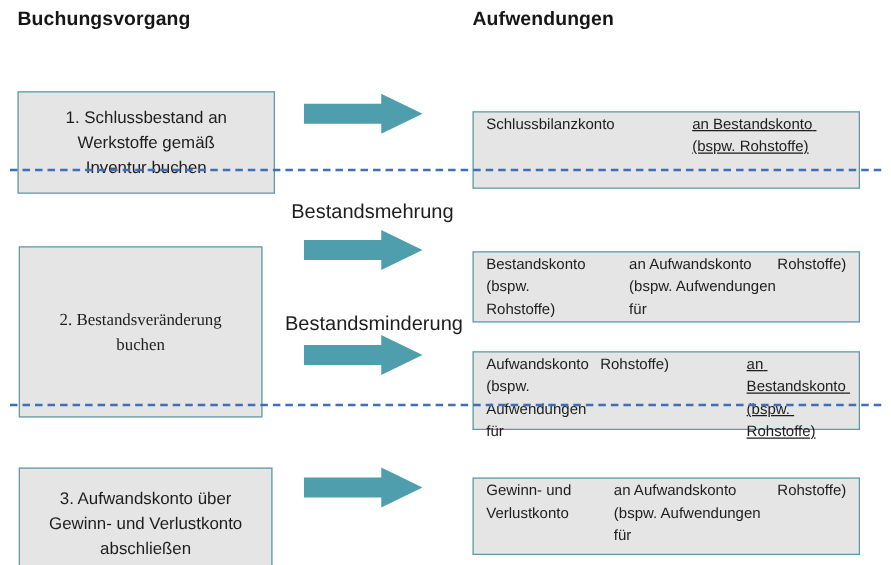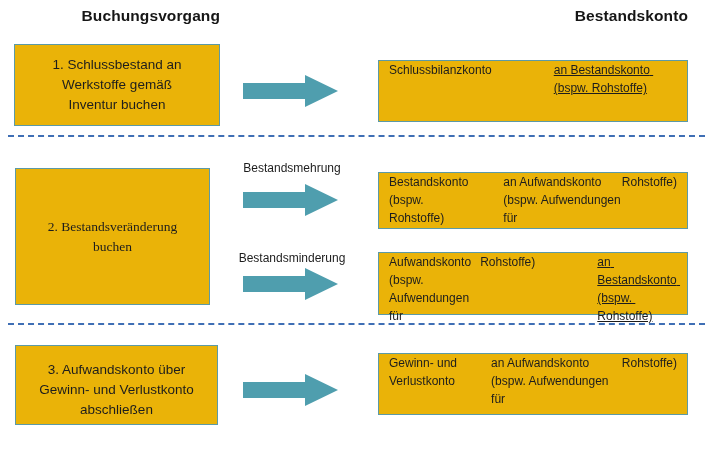--- a/index.html
+++ b/index.html
@@ -21,21 +21,21 @@
     width: 713px;
     height: 452px;
   }
 
   
   .col-header {
     position: absolute;
     font-size: 15.5px;
     font-weight: bold;
     color: #161616;
-    text-align: right;
+    text-align: left;
     letter-spacing: 0.1px;
     white-space: nowrap;
   }
   #hdr-left  { left: 14px;  top: 7px; width: 206px; }
   #hdr-right { left: 378px; top: 7px; width: 310px; }
 
   
   .divider {
     position: absolute;
     left: 8px;
@@ -43,23 +43,24 @@
     height: 0;
     border-top: 2px dashed #3f6fb5;
   }
   #divider-1 { top: 135px; }
   #divider-2 { top: 323px; }
 
   
   .box {
     position: absolute;
     box-sizing: border-box;
-    background: #eab308;
+    background: #e5e5e5;
     border: 1px solid #5c9aa6;
     color: #1d1d1d;
+    margin-top: 29px;
   }
   .box-left {
     display: flex;
     align-items: center;
     justify-content: center;
     text-align: center;
     font-size: 13.5px;
     line-height: 20px;
     padding: 4px 10px;
   }
@@ -93,35 +94,35 @@
   }
   .arrow svg { display: block; width: 100%; height: 100%; }
   #arrow-1  { left: 243px; top: 75px; }
   #arrow-2a { left: 243px; top: 184px; }
   #arrow-2b { left: 243px; top: 268px; }
   #arrow-3  { left: 243px; top: 374px; }
 
   
   .arrow-label {
     position: absolute;
-    font-size: 12px;
+    font-size: 16px;
     color: #1d1d1d;
     white-space: nowrap;
     text-align: center;
   }
   #label-2a { left: 233px; top: 161px; width: 118px; }
   #label-2b { left: 228px; top: 251px; width: 128px; }
 </style>
 </head>
 <body>
 
 <div class="canvas">
 
   <div class="col-header" id="hdr-left">Buchungsvorgang</div>
-  <div class="col-header" id="hdr-right">Bestandskonto</div>
+  <div class="col-header" id="hdr-right">Aufwendungen</div>
 
   <div class="box box-left" id="box-step-1">
     <div>
       <span class="ln">1. Schlussbestand an</span>
       <span class="ln">Werkstoffe gemäß</span>
       <span class="ln">Inventur buchen</span>
     </div>
   </div>
 
   <div class="arrow" id="arrow-1">

